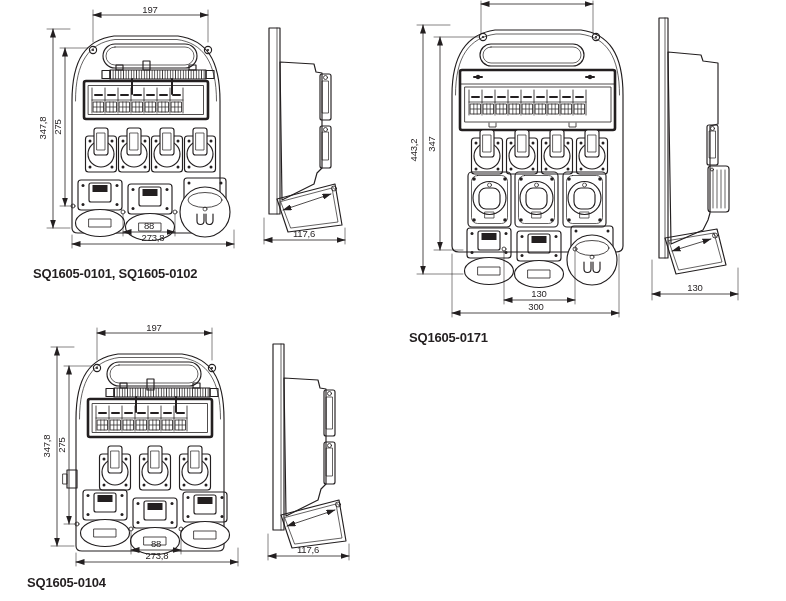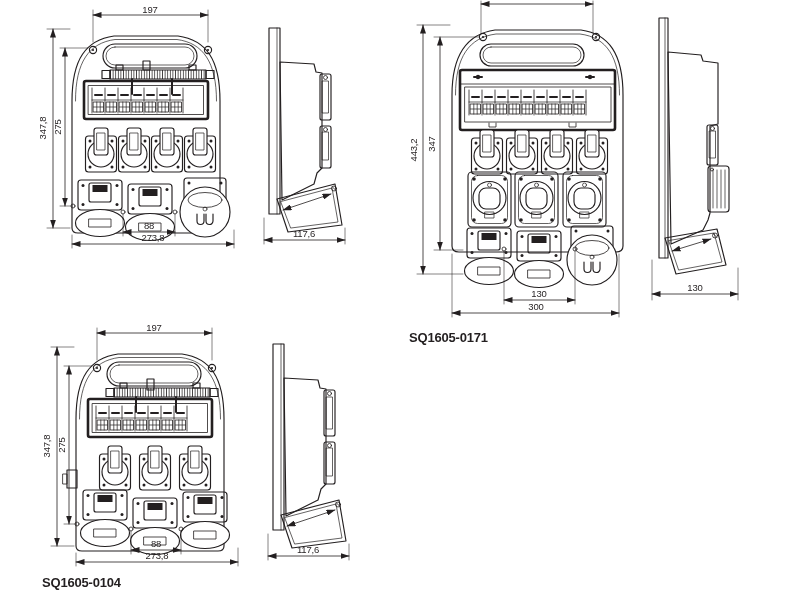--- a/index.html
+++ b/index.html
@@ -183,20 +183,21 @@
       <line class="d" x1="76.3" y1="170.8" x2="79.7" y2="174.2"></line>
     </g>
     <g>
       <line class="e" x1="8" y1="202" x2="8" y2="228"></line>
       <line class="e" x1="89" y1="212" x2="89" y2="228"></line>
       <line class="d" x1="8" y1="224" x2="89" y2="224" marker-start="url(#arw)" marker-end="url(#arw)"></line>
       <text class="dt" x="48" y="221">117,6</text>
     </g>
   </svg>
 
+  <div class="part-label" style="left:33px;top:266px">SQ1605-0101, SQ1605-0102</div>
 
   <svg class="abs" style="left:403px;top:0px" width="250" height="335" viewBox="0 0 250 335">
     <g>
       <line class="e" x1="78" y1="33" x2="78" y2="1"></line>
       <line class="e" x1="190" y1="33" x2="190" y2="1"></line>
       <line class="d" x1="78" y1="4" x2="190" y2="4" marker-start="url(#arw)" marker-end="url(#arw)"></line>
     </g>
     <g>
       <line class="e" x1="47" y1="25" x2="14" y2="25"></line>
       <line class="e" x1="60" y1="274" x2="14" y2="274"></line>
@@ -404,15 +405,15 @@
       <line class="d" x1="76.3" y1="170.8" x2="79.7" y2="174.2"></line>
     </g>
     <g>
       <line class="e" x1="8" y1="202" x2="8" y2="228"></line>
       <line class="e" x1="89" y1="212" x2="89" y2="228"></line>
       <line class="d" x1="8" y1="224" x2="89" y2="224" marker-start="url(#arw)" marker-end="url(#arw)"></line>
       <text class="dt" x="48" y="221">117,6</text>
     </g>
   </svg>
 
-  <div class="part-label" style="left:42px;top:575px">SQ1605-0104</div>
+  <div class="part-label" style="left:27px;top:575px">SQ1605-0104</div>
 
 </div>
 
 </body></html>

